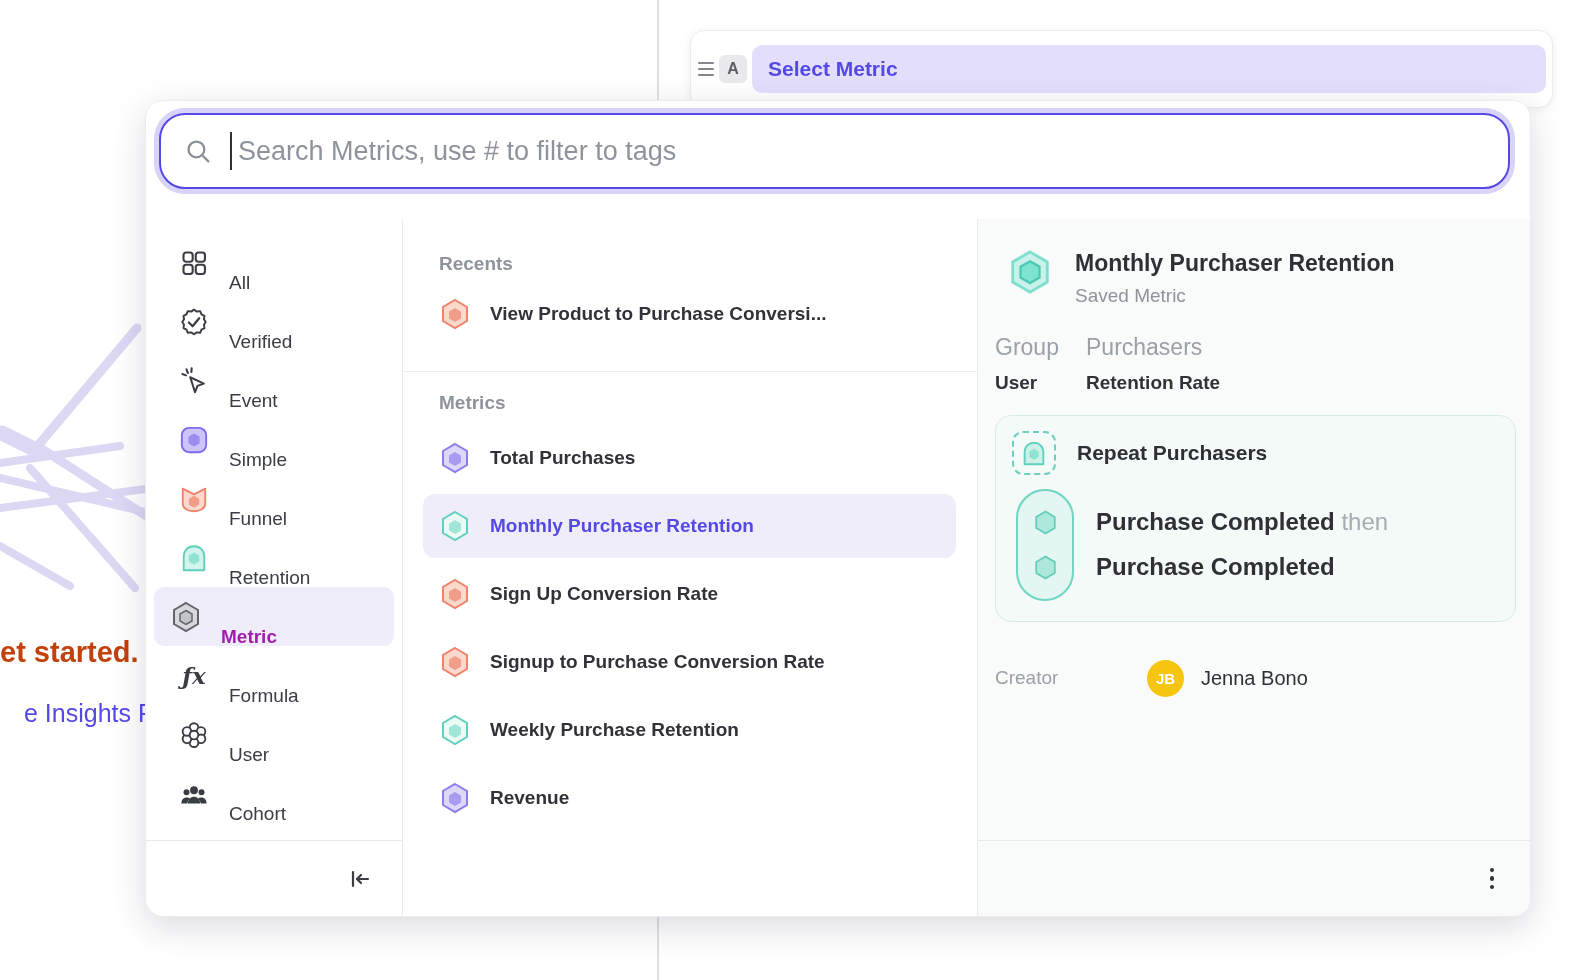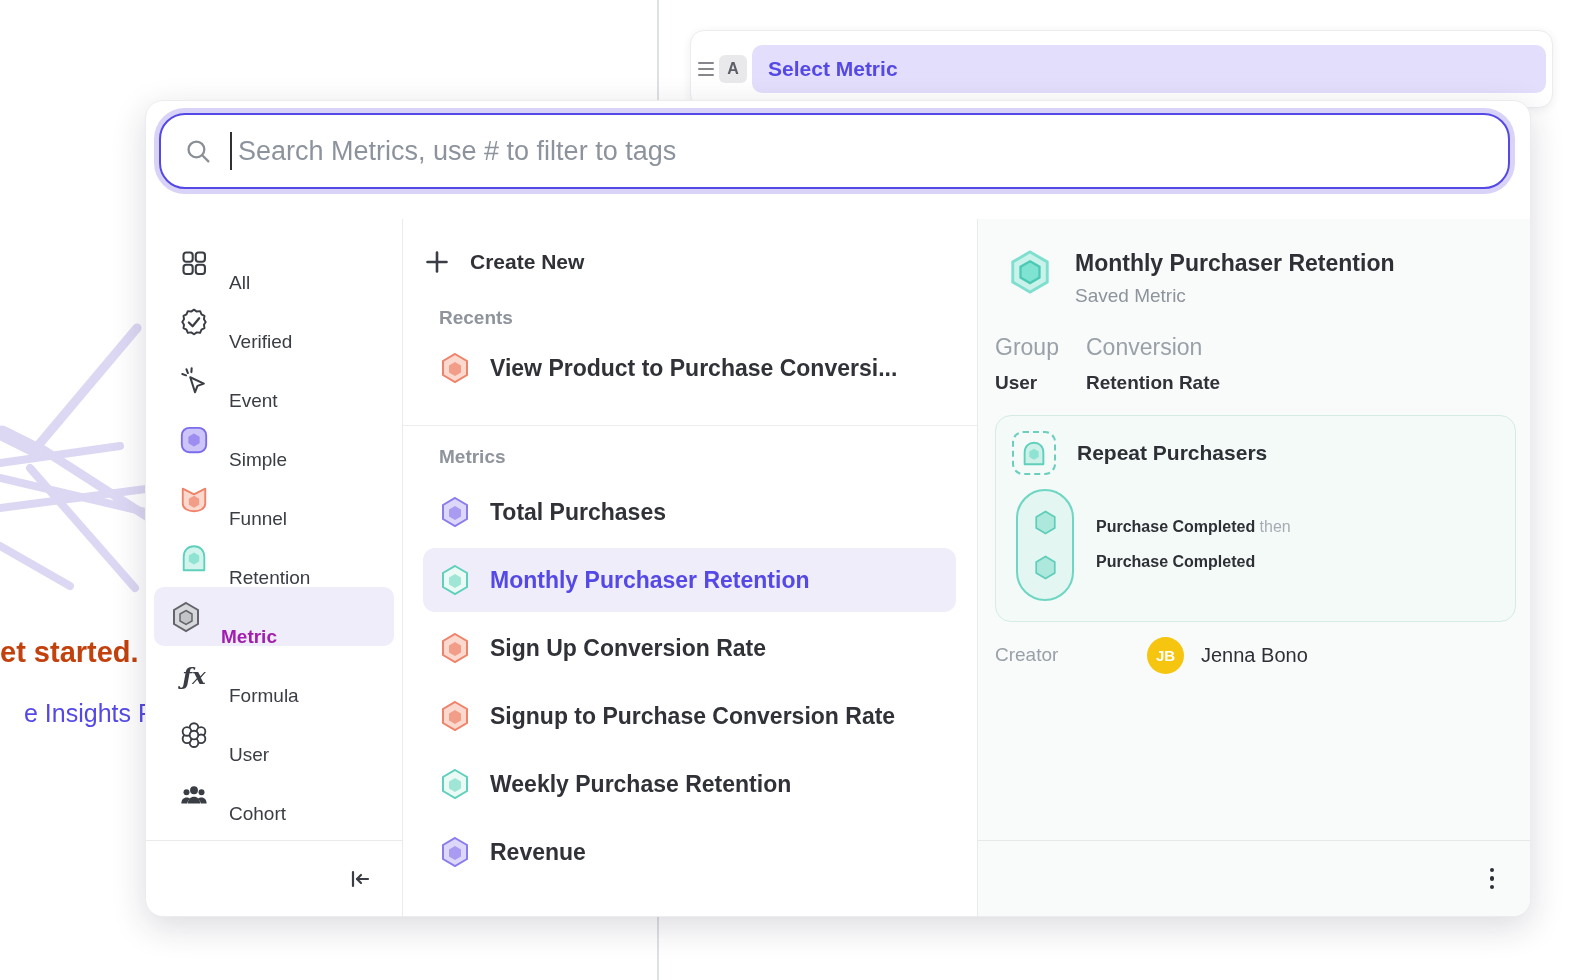--- a/index.html
+++ b/index.html
@@ -58,21 +58,21 @@
   .side-footer{position:absolute;left:0;right:0;bottom:0;height:76px;border-top:1px solid #eaeaec;
     display:flex;align-items:center;justify-content:flex-end;padding-right:30px;box-sizing:border-box;}
 
   
   .col-list{flex:1;padding:14px 21px 0 20px;box-sizing:border-box;overflow:hidden;}
   .create-row{height:50px;margin-top:4px;display:flex;align-items:center;gap:19px;padding:0 16px;margin-left:-16px;cursor:pointer;}
   .create-label{font-size:21px;font-weight:700;color:#303238;}
   .sec-label{font-size:19px;font-weight:700;color:#8e939c;margin:20px 0 4px 16px;}
   .m-row{height:64px;display:flex;align-items:center;gap:19px;padding:0 16px;border-radius:12px;margin-top:4px;cursor:pointer;}
   .m-row.sel{background:#f0edfb;}
-  .m-label{font-size:23px;font-weight:700;color:#303238;white-space:nowrap;}
+  .m-label{font-size:19px;font-weight:700;color:#303238;white-space:nowrap;}
   .m-row.sel .m-label{color:#5449e6;}
   .m-icon{width:32px;height:32px;flex:0 0 auto;}
   .list-divider{height:1px;background:#ededef;margin:22px -21px 14px -20px;}
 
   
   .hx .o{stroke-width:2px;}
   .hx-purple .o{fill:#ddd8fa;stroke:#8a7cee;} .hx-purple .i{fill:#a99af2;}
   .hx-teal .o{fill:#ecfaf6;stroke:#5fd0bc;} .hx-teal .i{fill:#9fe6d6;}
   .hx-salmon .o{fill:#fbd9cf;stroke:#ef8268;} .hx-salmon .i{fill:#f29d87;}
   .hx-gray .o{fill:#d7d8db;stroke:#63656b;} .hx-gray .i{fill:#c3c4c8;stroke:#63656b;stroke-width:1.5px;}
@@ -90,23 +90,23 @@
   .meta-value{font-size:19px;font-weight:700;color:#303238;margin-top:11px;}
   .d-card{margin-top:21px;background:#f4faf8;border:1px solid #d5ece5;border-radius:16px;padding:15px 16px 20px 16px;}
   .dc-head{display:flex;align-items:center;gap:21px;}
   .dashed-ic{width:44px;height:44px;border:2px dashed #6ccfbe;border-radius:11px;display:flex;align-items:center;justify-content:center;box-sizing:border-box;}
   .dc-title{font-size:21px;font-weight:700;color:#2e3036;}
   .dc-body{display:flex;gap:22px;margin-top:14px;margin-left:4px;}
   .capsule{width:58px;height:112px;border:2px solid #6ed6c3;background:#e3f6f1;border-radius:30px;
     display:flex;flex-direction:column;align-items:center;justify-content:space-evenly;box-sizing:border-box;}
   .cap-hex{width:27px;height:27px;}
   .steps{display:flex;flex-direction:column;justify-content:center;gap:17px;}
-  .step-line{font-size:16px;font-weight:700;color:#2e3036;}
+  .step-line{font-size:24px;font-weight:700;color:#2e3036;}
   .step-conn{font-weight:400;color:#a7abb2;}
-  .d-creator{display:flex;align-items:center;margin-top:15px;}
+  .d-creator{display:flex;align-items:center;margin-top:38px;}
   .creator-label{font-size:19px;color:#9aa0a8;width:152px;}
   .avatar{width:37px;height:37px;border-radius:50%;background:#f6c50f;color:#fff;font-size:15px;font-weight:700;
     display:flex;align-items:center;justify-content:center;flex:0 0 auto;}
   .creator-name{font-size:20px;font-weight:500;color:#2e3036;margin-left:17px;}
   .d-footer{position:absolute;left:0;right:0;bottom:0;height:76px;border-top:1px solid #e6e9e8;
     display:flex;align-items:center;justify-content:flex-end;padding-right:36px;box-sizing:border-box;}
   .kebab{display:flex;flex-direction:column;gap:4px;cursor:pointer;}
   .kebab i{width:4.5px;height:4.5px;border-radius:50%;background:#2e3036;display:block;}
   .fx-icon{font-family:"DejaVu Serif","Liberation Serif",serif;font-style:italic;font-size:23px;font-weight:600;color:#3a3d44;line-height:1;}
 </style>
@@ -270,27 +270,20 @@
         <svg width="24" height="24" viewBox="0 0 24 24" fill="none" stroke="#3a3d44" stroke-width="2.2" stroke-linecap="round" stroke-linejoin="round">
           <line x1="5" y1="5" x2="5" y2="19"></line>
             <line x1="20" y1="12" x2="9" y2="12"></line>
             <polyline points="13,8 9,12 13,16"></polyline>
         </svg>
       </div>
     </div>
 
     <div class="col-list">
 
-      <div class="create-row">
-        <svg width="28" height="28" viewBox="0 0 28 28" stroke="#3a3d44" stroke-width="2.6" stroke-linecap="round">
-            <line x1="14" y1="4.5" x2="14" y2="23.5"></line>
-            <line x1="4.5" y1="14" x2="23.5" y2="14"></line>
-          </svg>
-        <span class="create-label">Create New</span>
-      </div>
 
       <div class="sec-label">Recents</div>
 
       <div class="m-row" style="height:70px">
         <svg class="m-icon hx hx-salmon" viewBox="0 0 32 32">
           <polygon class="o" points="16,2 28,9 28,23 16,30 4,23 4,9"></polygon>
             <polygon class="i" points="16,10 22,13.5 22,20.5 16,24 10,20.5 10,13.5"></polygon>
           </svg>
         <span class="m-label">View Product to Purchase Conversi...</span>
       </div>
@@ -360,21 +353,21 @@
           <div class="d-sub">Saved Metric</div>
         </div>
       </div>
 
       <div class="d-meta">
         <div class="m-col1">
           <div class="meta-label">Group</div>
           <div class="meta-value">User</div>
         </div>
         <div>
-          <div class="meta-label">Conversion</div>
+          <div class="meta-label">Purchasers</div>
           <div class="meta-value">Retention Rate</div>
         </div>
       </div>
 
       <div class="d-card">
         <div class="dc-head">
           <span class="dashed-ic">
             <svg width="30" height="30" viewBox="0 0 32 32">
               <path d="M6 28V15.5C6 9 10.3 5 16 5s10 4 10 10.5V28z" fill="#cdf0e8" stroke="#5fd0bc" stroke-width="2" stroke-linejoin="round"></path>
               <polygon points="16,11.5 21,14.4 21,20.2 16,23.1 11,20.2 11,14.4" fill="#8fe3d2"></polygon>

